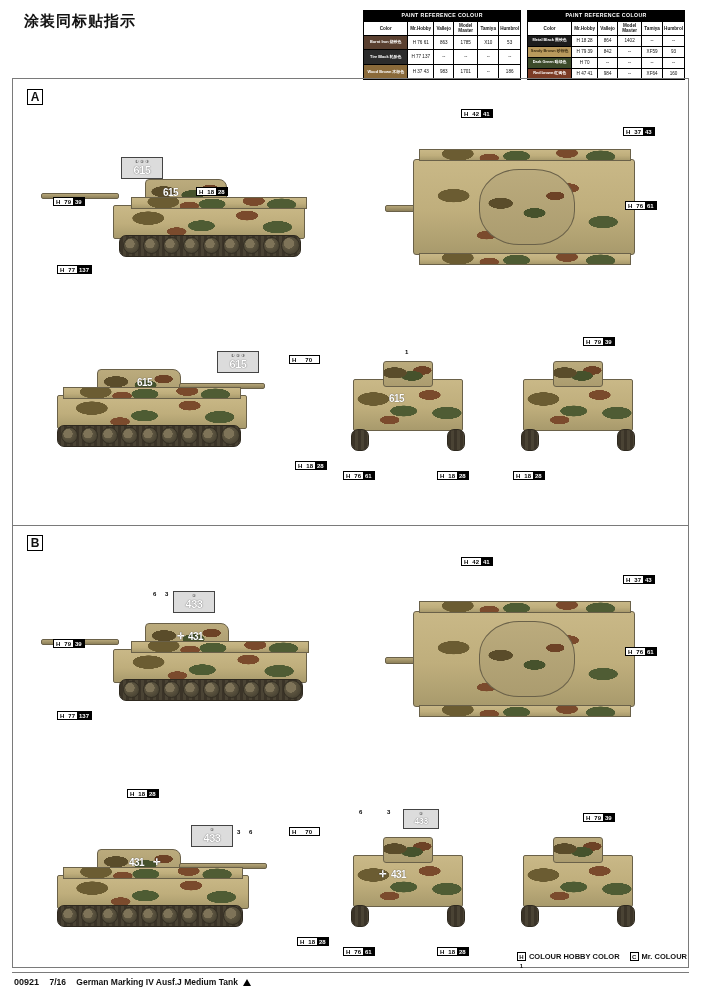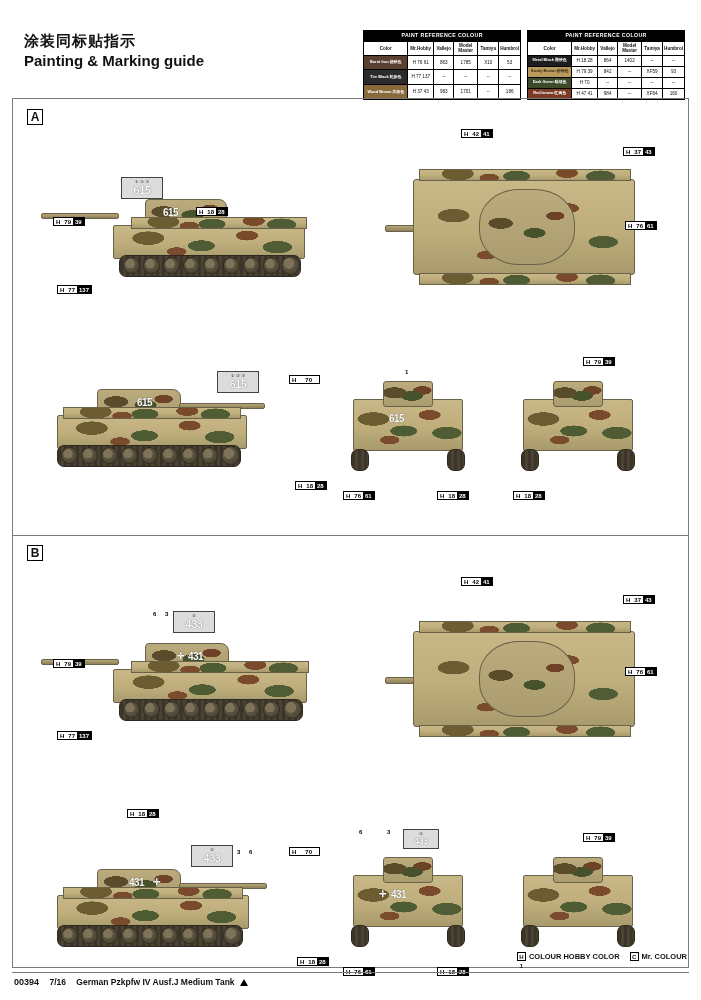--- a/index.html
+++ b/index.html
@@ -8,21 +8,20 @@
     width: 701px; height: 1000px;
     background: #ffffff;
     font-family: "Liberation Sans", sans-serif;
     color: #111;
     position: relative;
     overflow: hidden;
   }
   .page {
     position: absolute; inset: 0;
     padding: 10px 12px 8px 12px;
-    margin-top: 20px;
   }
   
   .header {
     display: flex; align-items: flex-start; justify-content: space-between;
     height: 66px;
   }
   .title-block { padding-left: 12px; padding-top: 2px; }
   .title-cn {
     font-size: 15px; font-weight: bold; letter-spacing: 1px; color:#111;
     line-height: 18px;
@@ -157,21 +156,20 @@
   .mrc { display:inline-block; width:9px;height:9px;border:.8px solid #000; background:#fff; font-size:6px; text-align:center; line-height:9px;}
 </style>
 </head>
 <body>
 
 <div class="page">
 
   <div class="header">
     <div class="title-block">
       <div class="title-cn">涂装同标贴指示</div>
-      <div class="title-en">Painting &amp; Marking guide</div>
     </div>
 
     <div class="paint-tables">
 
       <table class="paint">
         <thead>
           <tr>
               <th class="caption" colspan="6">PAINT  REFERENCE COLOUR</th>
             </tr>
           <tr class="cols">
@@ -598,20 +596,20 @@
         <span class="mrc">H 1</span>
         <span>COLOUR HOBBY COLOR</span>
       </div>
       <div class="item">
         <span class="mrc">C</span>
         <span>Mr. COLOUR</span>
       </div>
     </div>
     <div class="footer-line"></div>
     <div class="foot-left">
-      <span class="code00">00394</span>
+      <span class="code00">00921</span>
       <span style="margin-left:8px">7/16</span>
-      <span style="margin-left:8px">German Pzkpfw IV Ausf.J Medium Tank</span>
+      <span style="margin-left:8px">German Marking IV Ausf.J Medium Tank</span>
       <span class="tri"></span>
     </div>
   </div>
 
 </div>
 
 </body></html>

